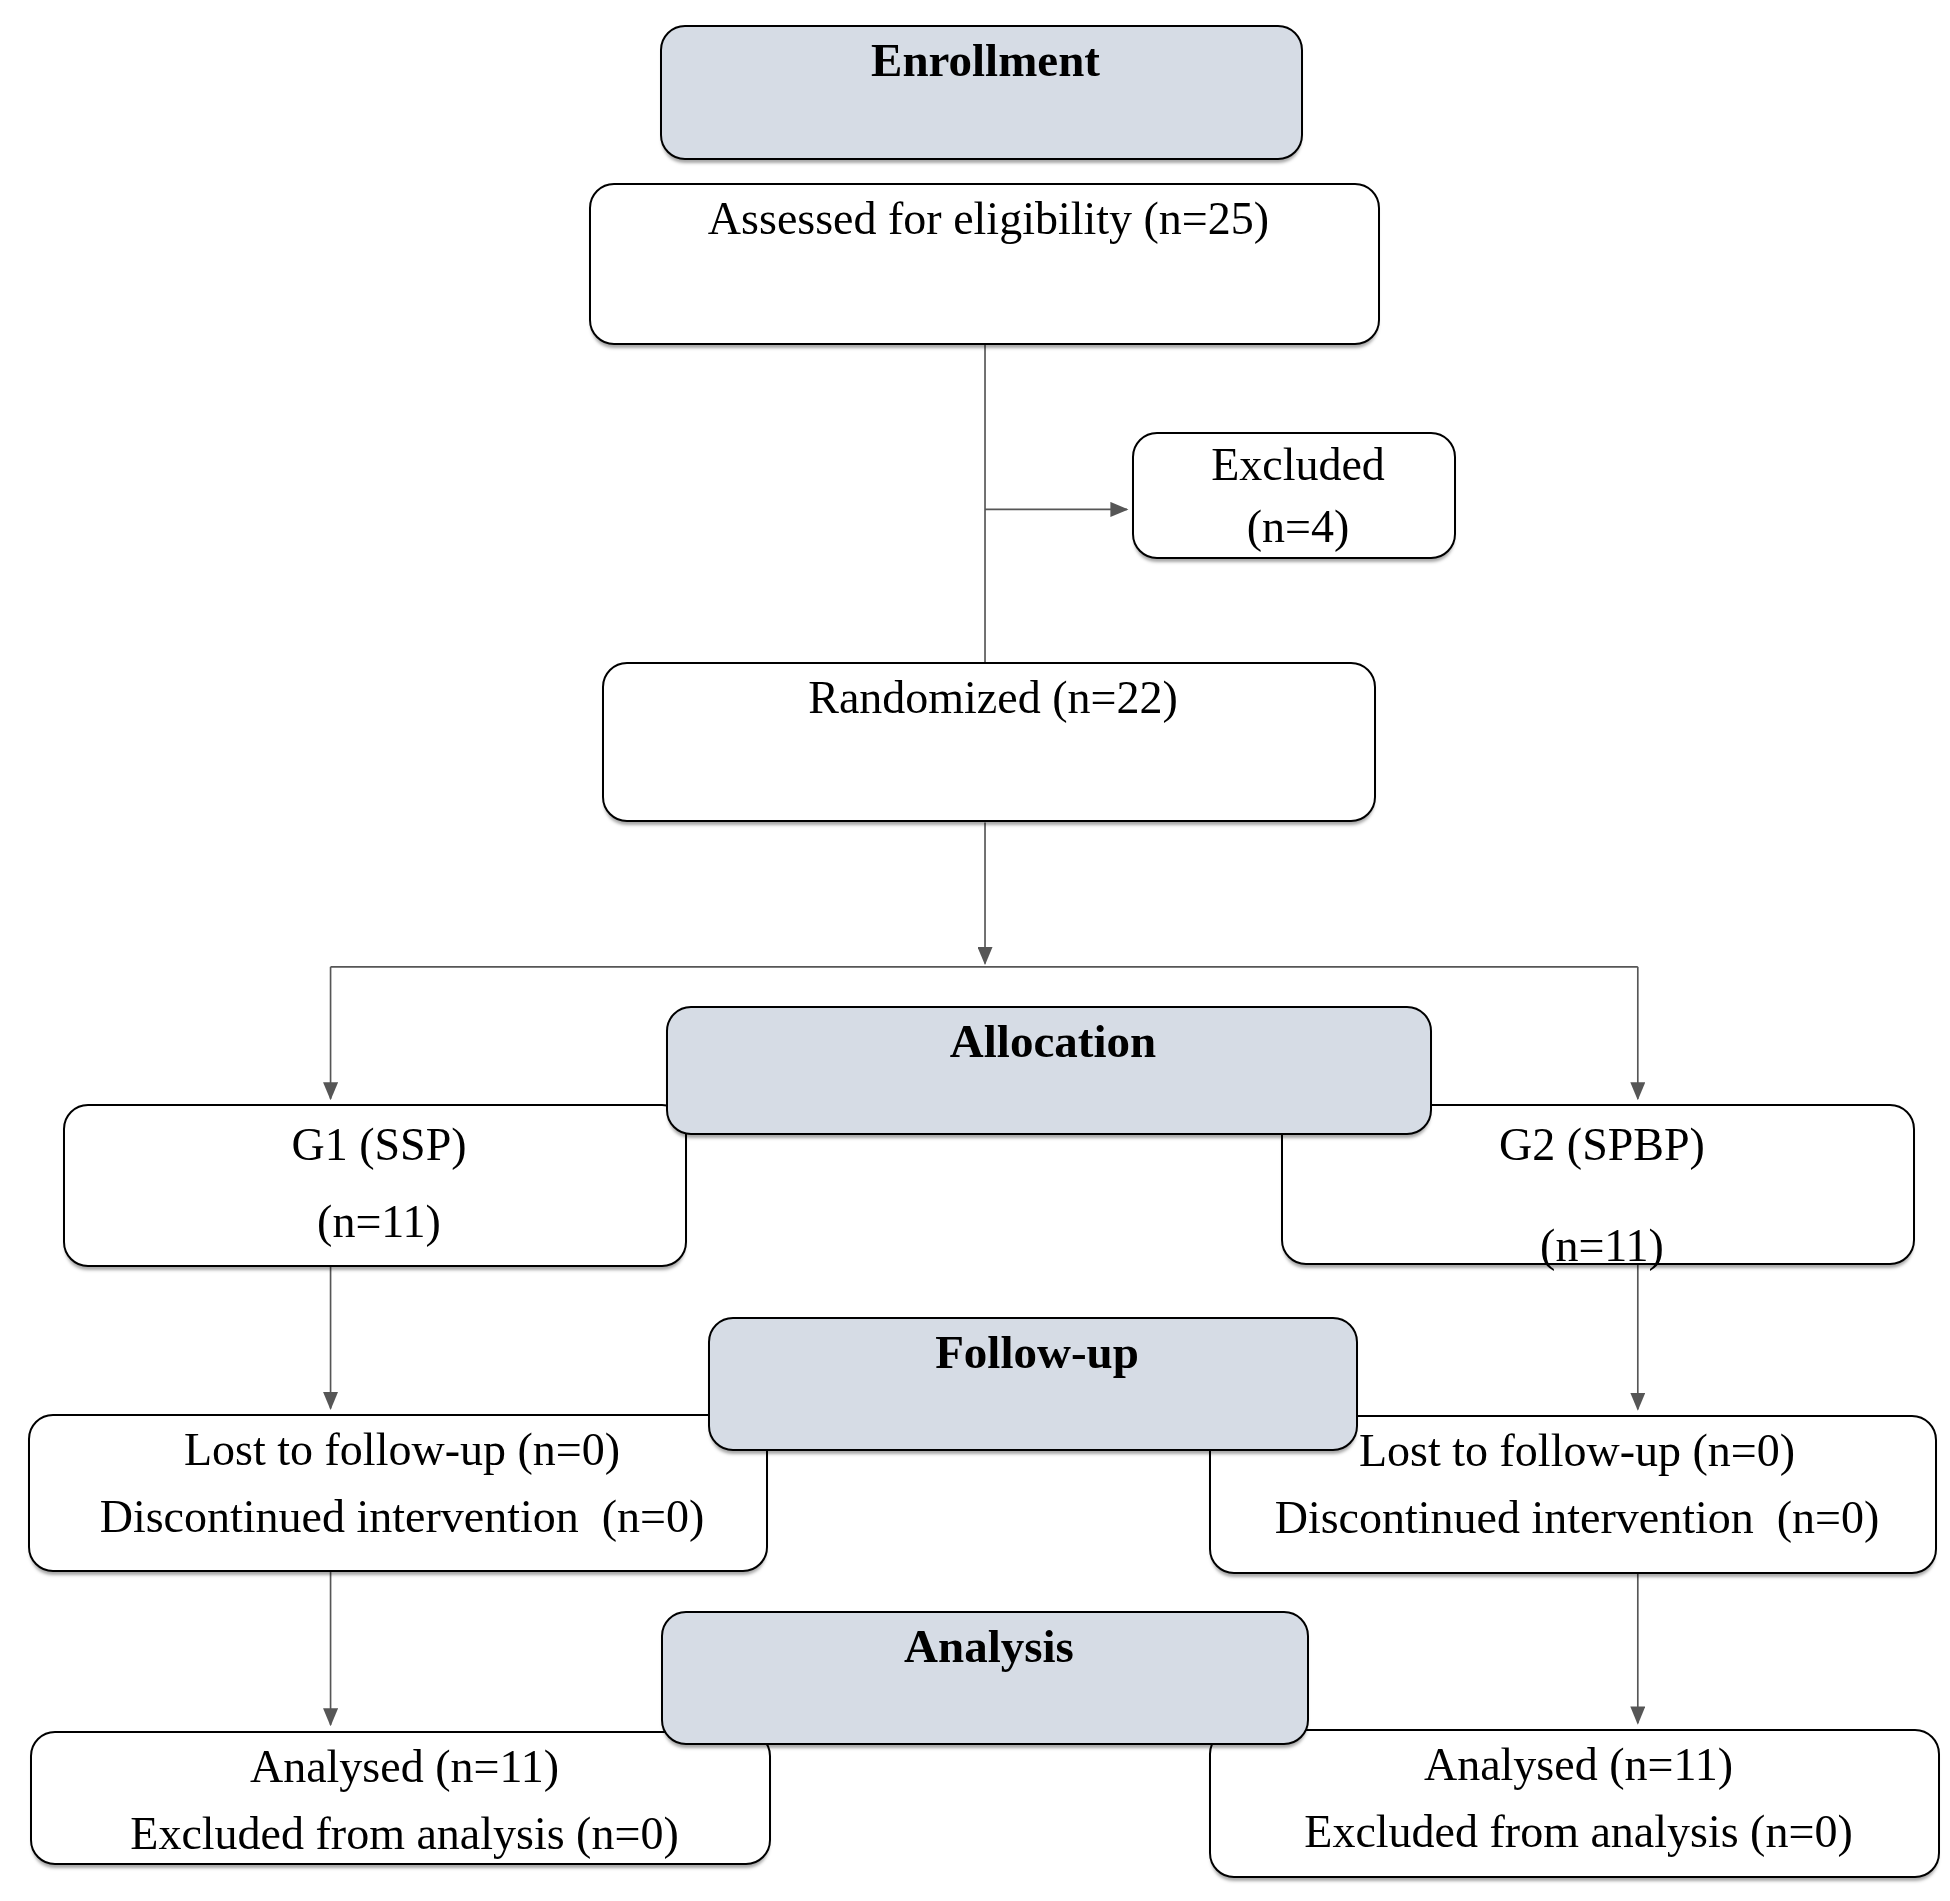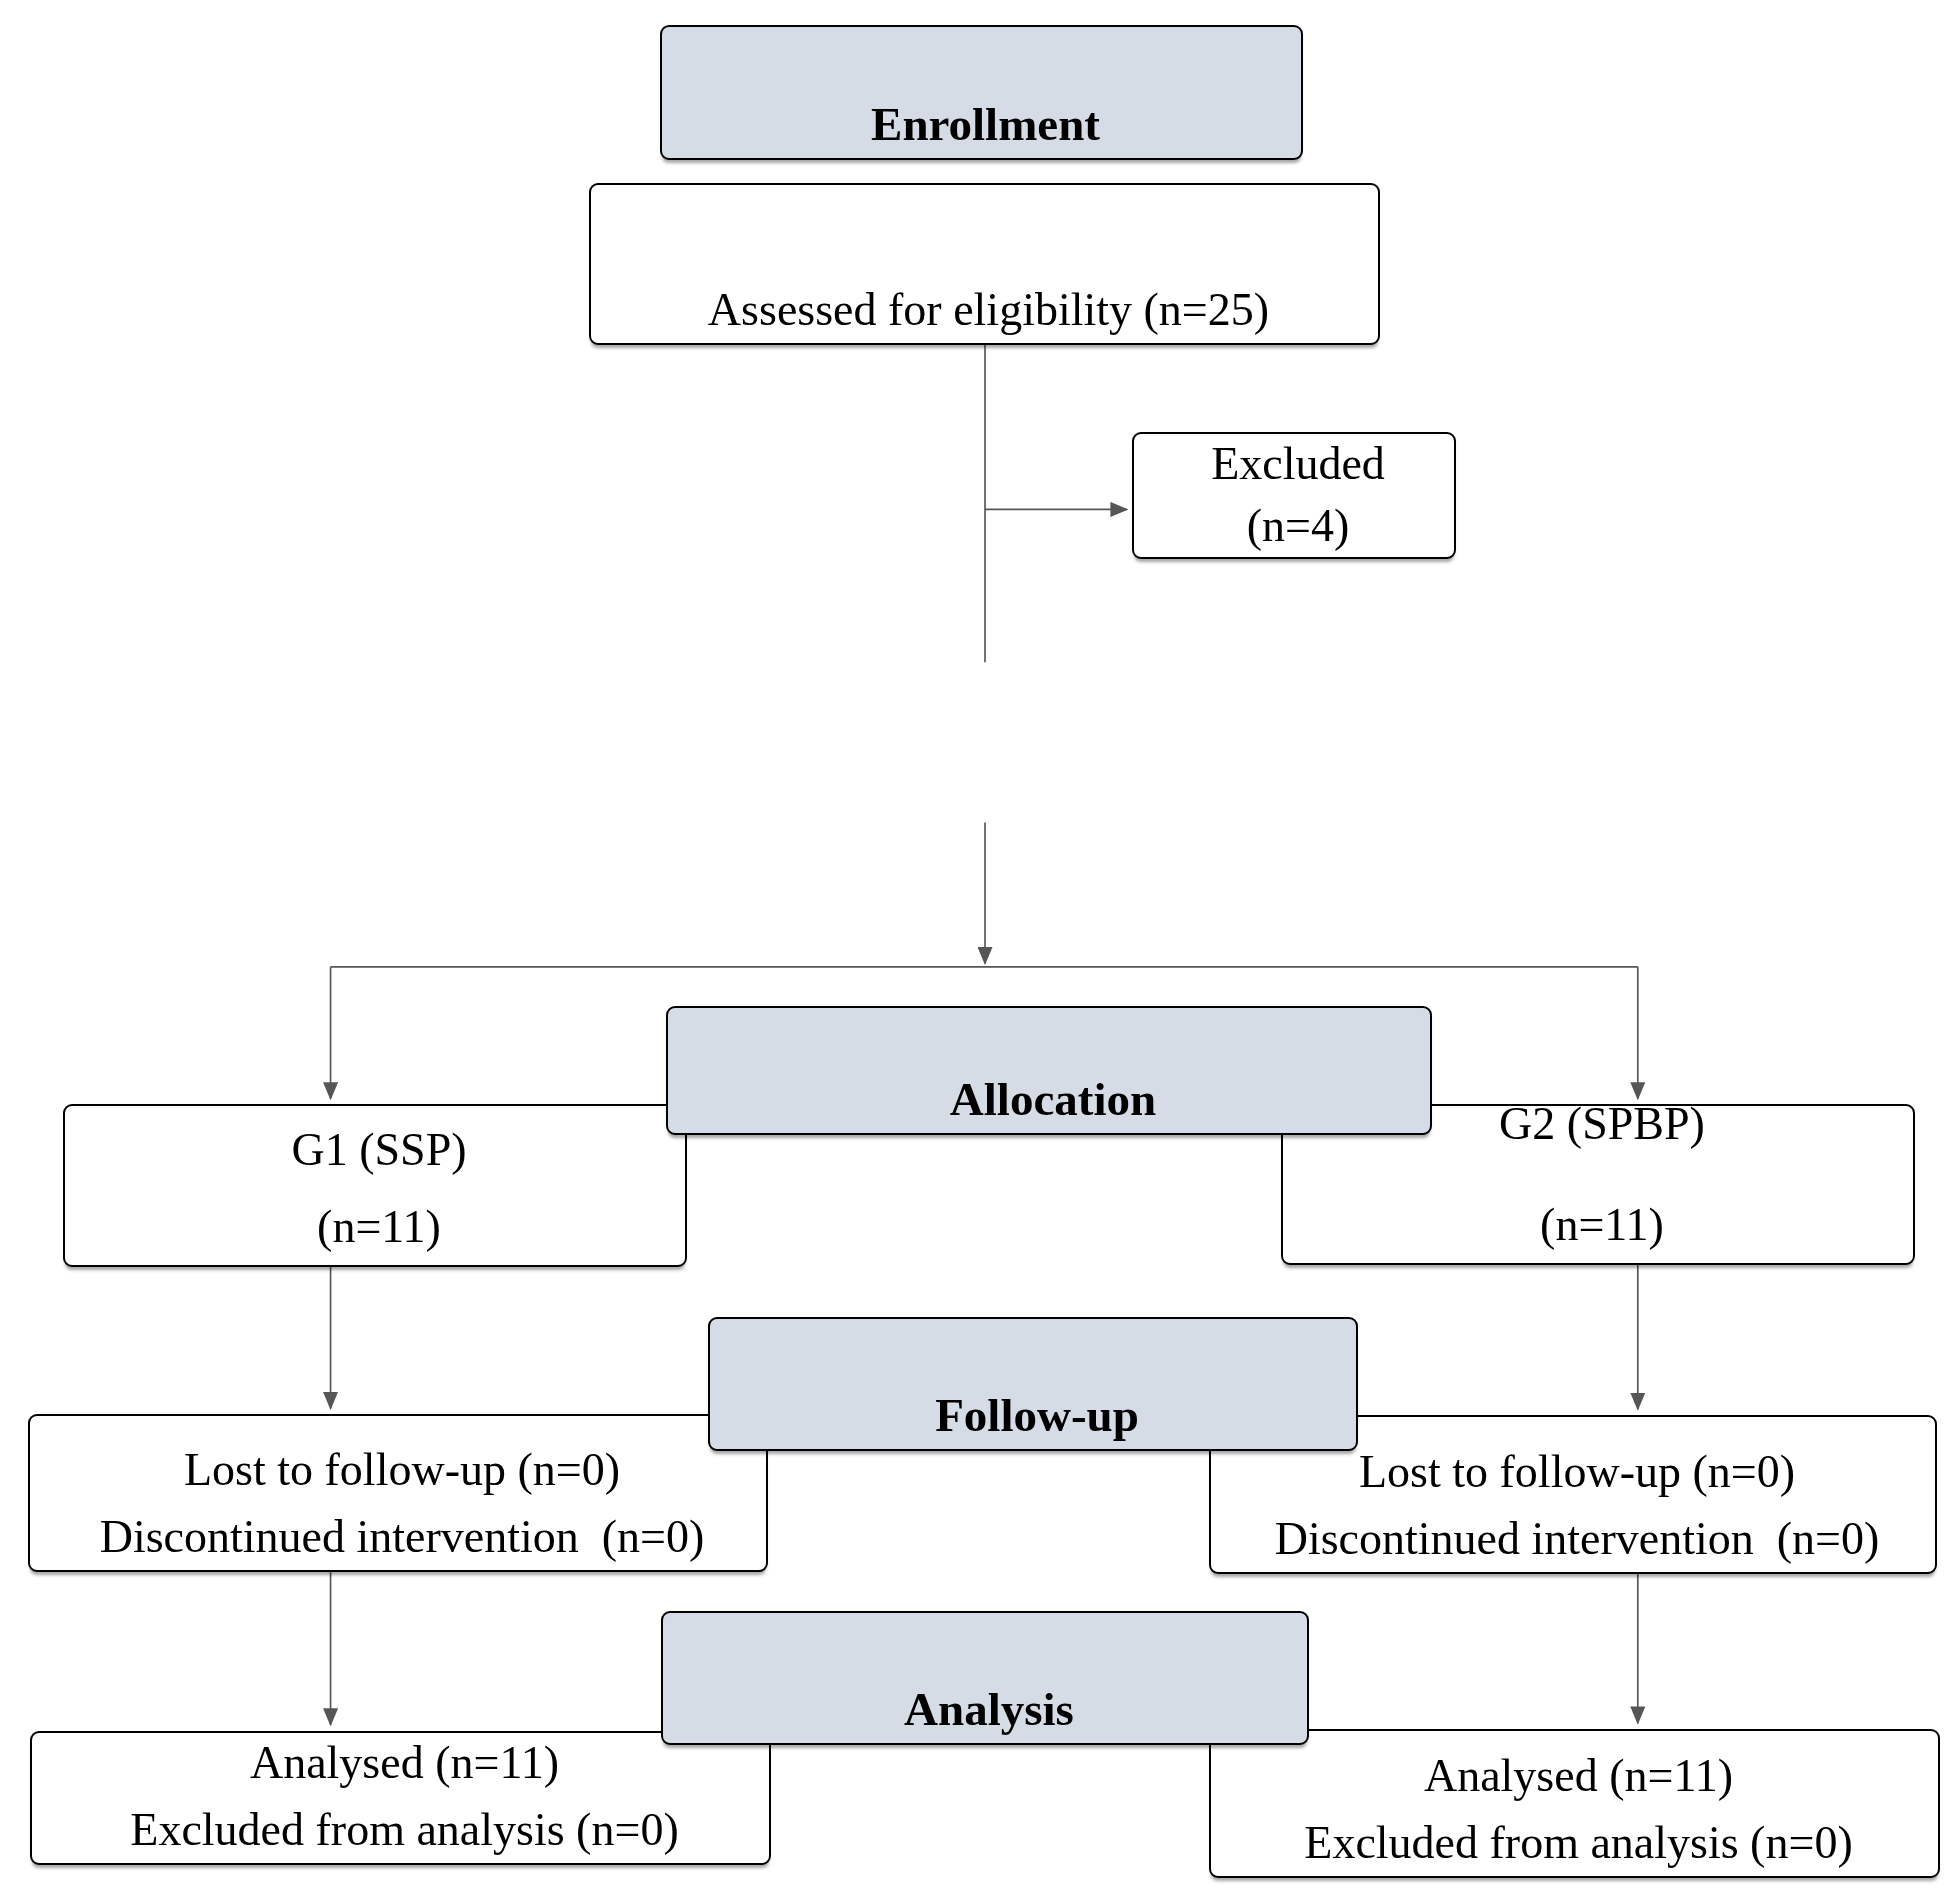--- a/index.html
+++ b/index.html
@@ -22,25 +22,25 @@
   .connectors{
     position:absolute;
     left:0;top:0;
     z-index:1;
   }
   .box{
     position:absolute;
     box-sizing:border-box;
     background:var(--box-fill);
     border:2.5px solid var(--border-col);
-    border-radius:9px;
+    border-radius:25px;
     display:flex;
     flex-direction:column;
     align-items:center;
-    justify-content:flex-end;
+    justify-content:flex-start;
     text-align:center;
     font-size:46px;
     line-height:67px;
     z-index:2;
     box-shadow:0 5px 3.3px -2.5px rgba(0,0,0,0.35);
     padding-left:8px;
   }
   .header-box{
     background:var(--header-fill);
     font-weight:bold;
@@ -90,20 +90,23 @@
 
   <div class="box" style="left:589px;top:183px;width:791px;height:162px;">
     <div class="txt">Assessed for eligibility (n=25)</div>
   </div>
 
   <div class="box excl-box" style="left:1132px;top:432px;width:324px;height:127px;">
     <div class="txt">Excluded</div>
     <div class="txt">(n=4)</div>
   </div>
 
+  <div class="box" style="left:602px;top:662px;width:774px;height:160px;">
+    <div class="txt">Randomized (n=22)</div>
+  </div>
 
   <div class="box g-box" style="left:63px;top:1104px;width:624px;height:163px;">
     <div class="txt">G1 (SSP)</div>
     <div class="txt">(n=11)</div>
   </div>
 
   <div class="box g-box" style="left:1281px;top:1104px;width:634px;height:161px;gap:24px;">
     <div class="txt">G2 (SPBP)</div>
     <div class="txt">(n=11)</div>
   </div>

